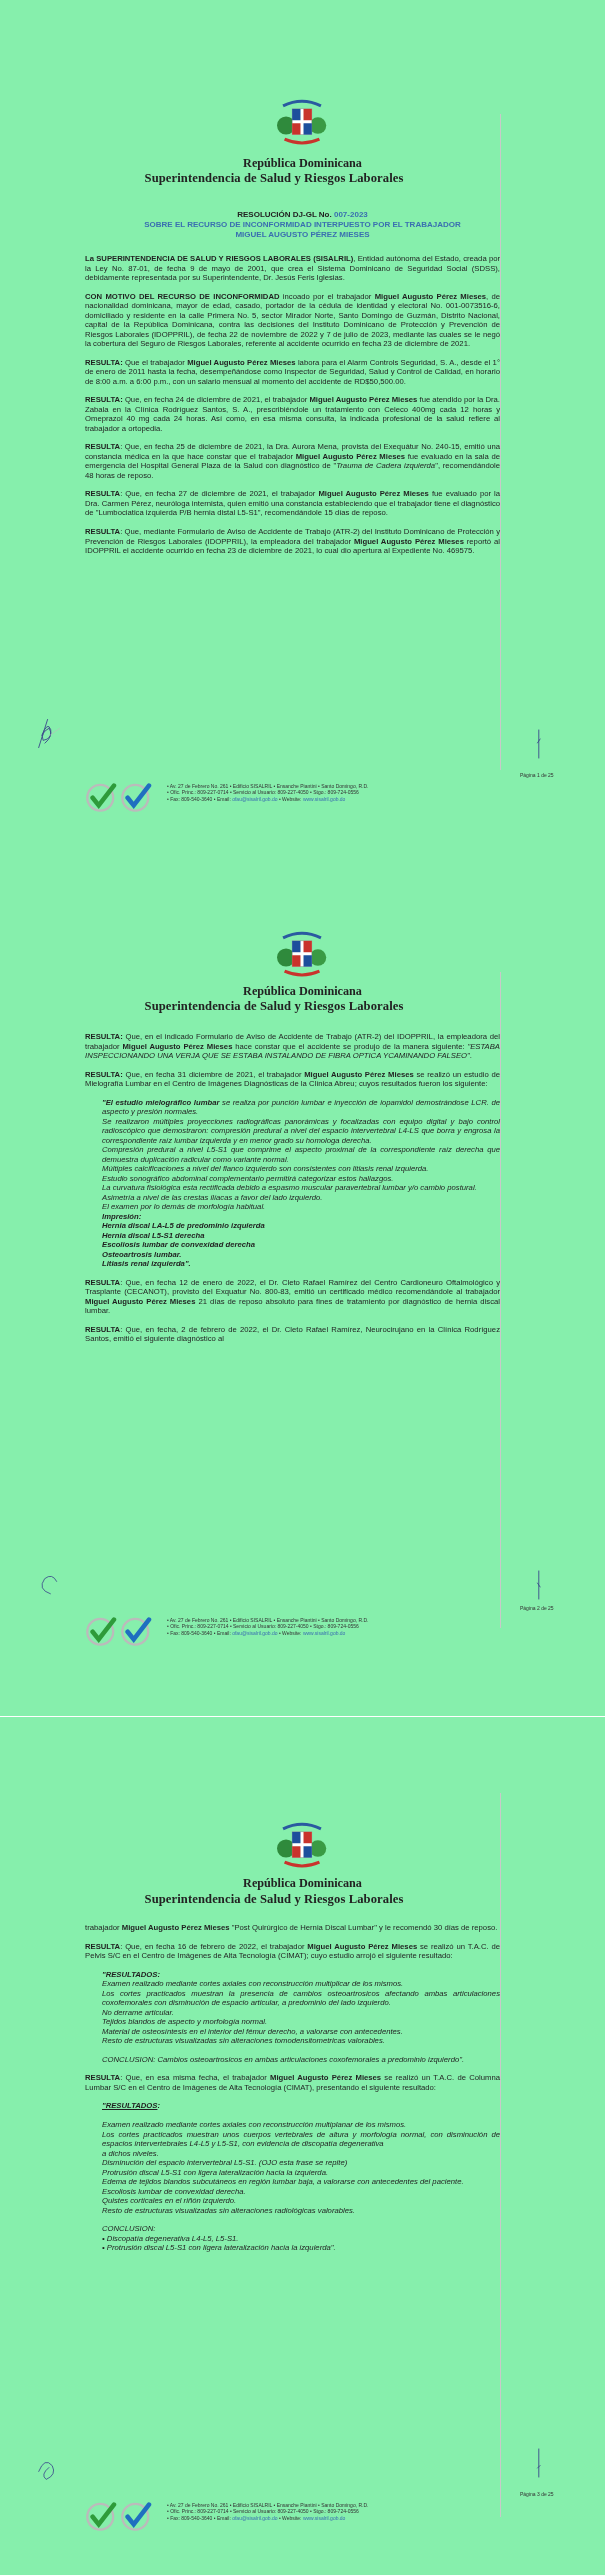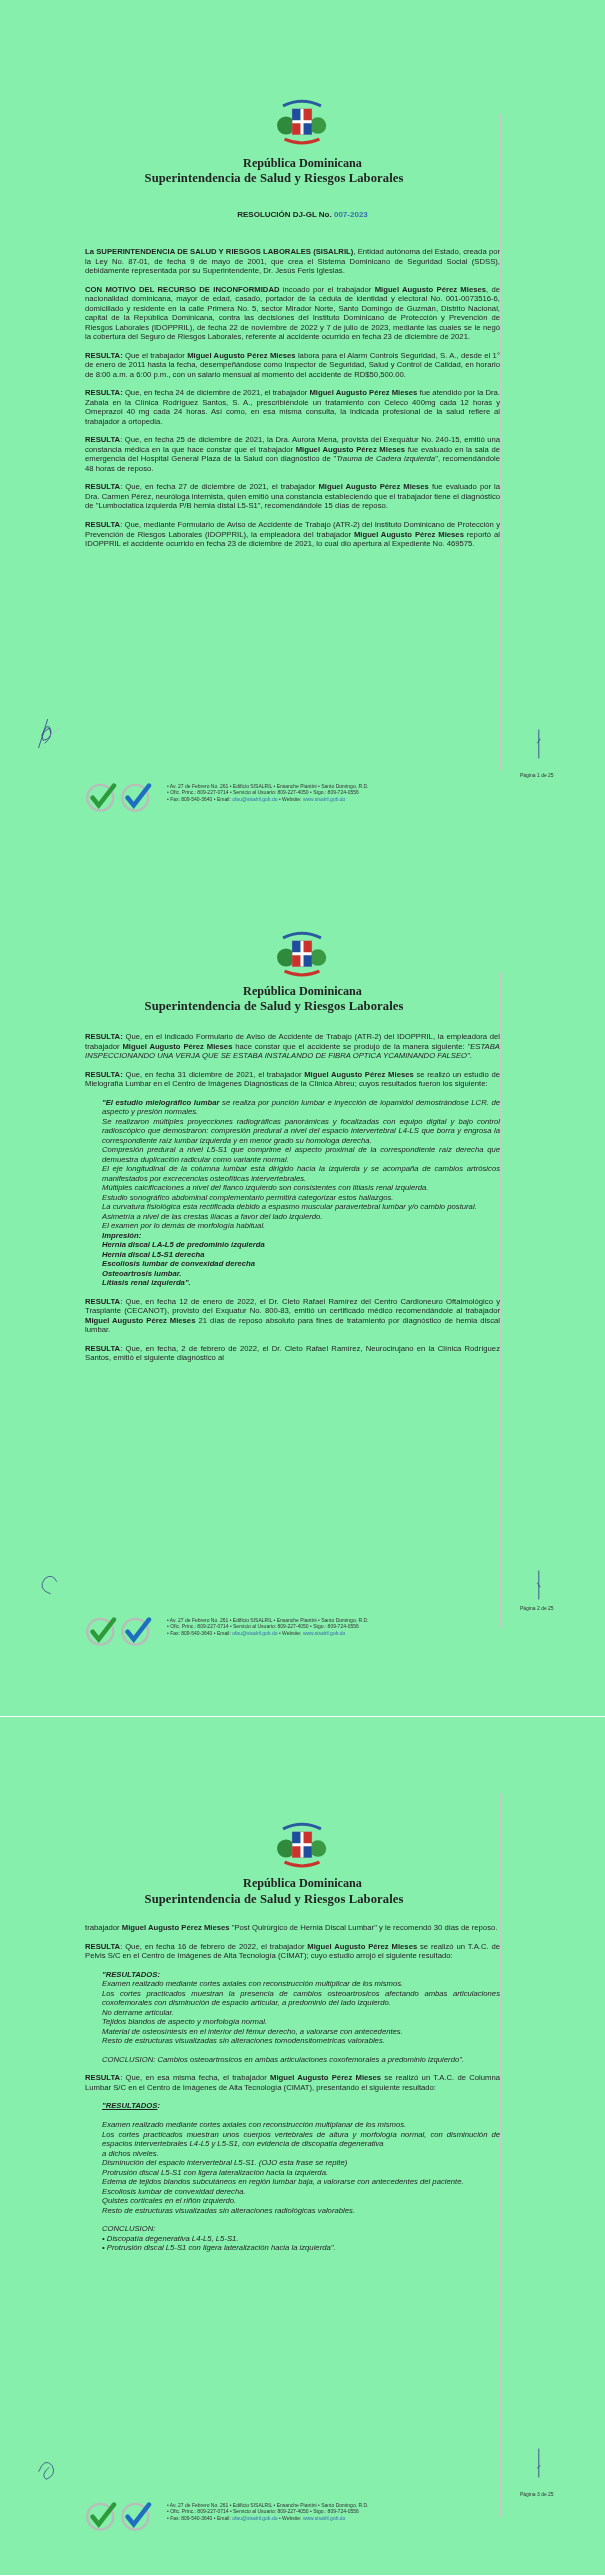--- a/index.html
+++ b/index.html
@@ -39,21 +39,25 @@
     <rect x="20" y="18" width="26" height="34" fill="#fff" stroke="#888" stroke-width=".6"></rect>
     <rect x="20" y="18" width="11" height="15" fill="#1d4f9c"></rect>
       <rect x="35" y="18" width="11" height="15" fill="#c9332c"></rect>
     <rect x="20" y="37" width="11" height="15" fill="#c9332c"></rect>
       <rect x="35" y="37" width="11" height="15" fill="#1d4f9c"></rect>
     <path d="M10 58 Q33 68 56 58" stroke="#c9332c" stroke-width="4" fill="none"></path>
   </svg>
   <div class="rd" style="top:156px;">República Dominicana</div>
   <div class="ssrl" style="top:171px;">Superintendencia de Salud y Riesgos Laborales</div>
   <div class="res-title" style="top:210px;"><span>RESOLUCIÓN DJ-GL No.</span> <span class="num">007-2023</span></div>
-  <div class="body" style="top:247px;">
+  <div class="res-sub" style="top:220px;">
+    <div>SOBRE EL RECURSO DE INCONFORMIDAD INTERPUESTO POR EL TRABAJADOR</div>
+    <div>MIGUEL AUGUSTO PÉREZ MIESES</div>
+  </div>
+  <div class="body" style="top:254px;">
       <p><span style="font-weight: bold;">La SUPERINTENDENCIA DE SALUD Y RIESGOS LABORALES (SISALRIL)</span><span>, Entidad autónoma del Estado, creada por la Ley No. 87-01, de fecha 9 de mayo de 2001, que crea el Sistema Dominicano de Seguridad Social (SDSS), debidamente representada por su Superintendente, Dr. Jesús Feris Iglesias.</span></p>
       <p><span style="font-weight: bold;">CON MOTIVO DEL RECURSO DE INCONFORMIDAD</span><span> incoado por el trabajador </span><span style="font-weight: bold;">Miguel Augusto Pérez Mieses</span><span>, de nacionalidad dominicana, mayor de edad, casado, portador de la cédula de identidad y electoral No. 001-0073516-6, domiciliado y residente en la calle Primera No. 5, sector Mirador Norte, Santo Domingo de Guzmán, Distrito Nacional, capital de la República Dominicana, contra las decisiones del Instituto Dominicano de Protección y Prevención de Riesgos Laborales (IDOPPRIL), de fecha 22 de noviembre de 2022 y 7 de julio de 2023, mediante las cuales se le negó la cobertura del Seguro de Riesgos Laborales, referente al accidente ocurrido en fecha 23 de diciembre de 2021.</span></p>
       <p><span style="font-weight: bold;">RESULTA:</span><span> Que el trabajador </span><span style="font-weight: bold;">Miguel Augusto Pérez Mieses</span><span> labora para el Alarm Controls Seguridad, S. A., desde el 1° de enero de 2011 hasta la fecha, desempeñándose como Inspector de Seguridad, Salud y Control de Calidad, en horario de 8:00 a.m. a 6:00 p.m., con un salario mensual al momento del accidente de RD$50,500.00.</span></p>
       <p><span style="font-weight: bold;">RESULTA:</span><span> Que, en fecha 24 de diciembre de 2021, el trabajador </span><span style="font-weight: bold;">Miguel Augusto Pérez Mieses</span><span> fue atendido por la Dra. Zabala en la Clínica Rodríguez Santos, S. A., prescribiéndole un tratamiento con Celeco 400mg cada 12 horas y Omeprazol 40 mg cada 24 horas. Así como, en esa misma consulta, la indicada profesional de la salud refiere al trabajador a ortopedia.</span></p>
       <p><span style="font-weight: bold;">RESULTA</span><span>: Que, en fecha 25 de diciembre de 2021, la Dra. Aurora Mena, provista del Exequátur No. 240-15, emitió una constancia médica en la que hace constar que el trabajador </span><span style="font-weight: bold;">Miguel Augusto Pérez Mieses</span><span> fue evaluado en la sala de emergencia del Hospital General Plaza de la Salud con diagnóstico de "</span><span style="font-style: italic;">Trauma de Cadera izquierda</span><span>", recomendándole 48 horas de reposo.</span></p>
       <p><span style="font-weight: bold;">RESULTA</span><span>: Que, en fecha 27 de diciembre de 2021, el trabajador </span><span style="font-weight: bold;">Miguel Augusto Pérez Mieses</span><span> fue evaluado por la Dra. Carmen Pérez, neuróloga internista, quien emitió una constancia estableciendo que el trabajador tiene el diagnóstico de "Lumbociatica izquierda P/B hernia distal L5-S1", recomendándole 15 días de reposo.</span></p>
       <p><span style="font-weight: bold;">RESULTA</span><span>: Que, mediante Formulario de Aviso de Accidente de Trabajo (ATR-2) del Instituto Dominicano de Protección y Prevención de Riesgos Laborales (IDOPPRIL), la empleadora del trabajador </span><span style="font-weight: bold;">Miguel Augusto Pérez Mieses</span><span> reportó al IDOPPRIL el accidente ocurrido en fecha 23 de diciembre de 2021, lo cual dio apertura al Expediente No. 469575.</span></p>
     </div>
   <svg class="sig" style="left:34px;top:713px;" viewBox="0 0 36 50">
     <path d="M6 46 L18 8 M10 30 Q18 10 22 22 Q24 34 12 36 Q8 26 20 20 Q26 30 14 40" stroke="#3b4a8c" stroke-width="1.2" fill="none"></path>
@@ -97,21 +101,20 @@
   <div class="ssrl" style="top:141px;">Superintendencia de Salud y Riesgos Laborales</div>
   <div class="body" style="top:174px;">
     <div>
         <p><span style="font-weight: bold;">RESULTA:</span><span> Que, en el indicado Formulario de Aviso de Accidente de Trabajo (ATR-2) del IDOPPRIL, la empleadora del trabajador </span><span style="font-weight: bold;">Miguel Augusto Pérez Mieses</span><span> hace constar que el accidente se produjo de la manera siguiente: </span><span style="font-style: italic;">"ESTABA INSPECCIONANDO UNA VERJA QUE SE ESTABA INSTALANDO DE FIBRA OPTICA YCAMINANDO FALSEO"</span><span>.</span></p>
         <p><span style="font-weight: bold;">RESULTA:</span><span> Que, en fecha 31 diciembre de 2021, el trabajador </span><span style="font-weight: bold;">Miguel Augusto Pérez Mieses</span><span> se realizó un estudio de Mielografía Lumbar en el Centro de Imágenes Diagnósticas de la Clínica Abreu; cuyos resultados fueron los siguiente:</span></p>
       </div>
     <div class="quote">
         <div><span style="font-weight: bold; font-style: italic;">"El estudio mielográfico lumbar</span><span> se realiza por punción lumbar e inyección de iopamidol demostrándose LCR. de aspecto y presión normales.</span></div>
         <div><span>Se realizaron múltiples proyecciones radiográficas panorámicas y focalizadas con equipo digital y bajo control radioscópico que demostraron: compresión predural a nivel del espacio intervertebral L4-LS que borra y engrosa la correspondiente raíz lumbar izquierda y en menor grado su homologa derecha.</span></div>
         <div><span>Compresión predural a nivel L5-S1 que comprime el aspecto proximal de la correspondiente raíz derecha que demuestra duplicación radicular como variante normal.</span></div>
-        <div><span>El eje longitudinal de la columna lumbar está dirigido hacia la izquierda y se acompaña de cambios artrósicos manifestados por excrecencias osteofíticas intervertebrales.</span></div>
         <div><span>Múltiples calcificaciones a nivel del flanco izquierdo son consistentes con litiasis renal izquierda.</span></div>
         <div><span>Estudio sonográfico abdominal complementario permitirá categorizar estos hallazgos.</span></div>
         <div><span>La curvatura fisiológica esta rectificada debido a espasmo muscular paravertebral lumbar y/o cambio postural.</span></div>
         <div><span>Asimetría a nivel de las crestas ilíacas a favor del lado izquierdo.</span></div>
         <div><span>El examen por lo demás de morfología habitual.</span></div>
         <div><span style="font-weight: bold; font-style: italic;">Impresión:</span></div>
         <div><span style="font-weight: bold; font-style: italic;">Hernia discal LA-L5 de predominio izquierda</span></div>
         <div><span style="font-weight: bold; font-style: italic;">Hernia discal L5-S1 derecha</span></div>
         <div><span style="font-weight: bold; font-style: italic;">Escoliosis lumbar de convexidad derecha</span></div>
         <div><span style="font-weight: bold; font-style: italic;">Osteoartrosis lumbar.</span></div>

